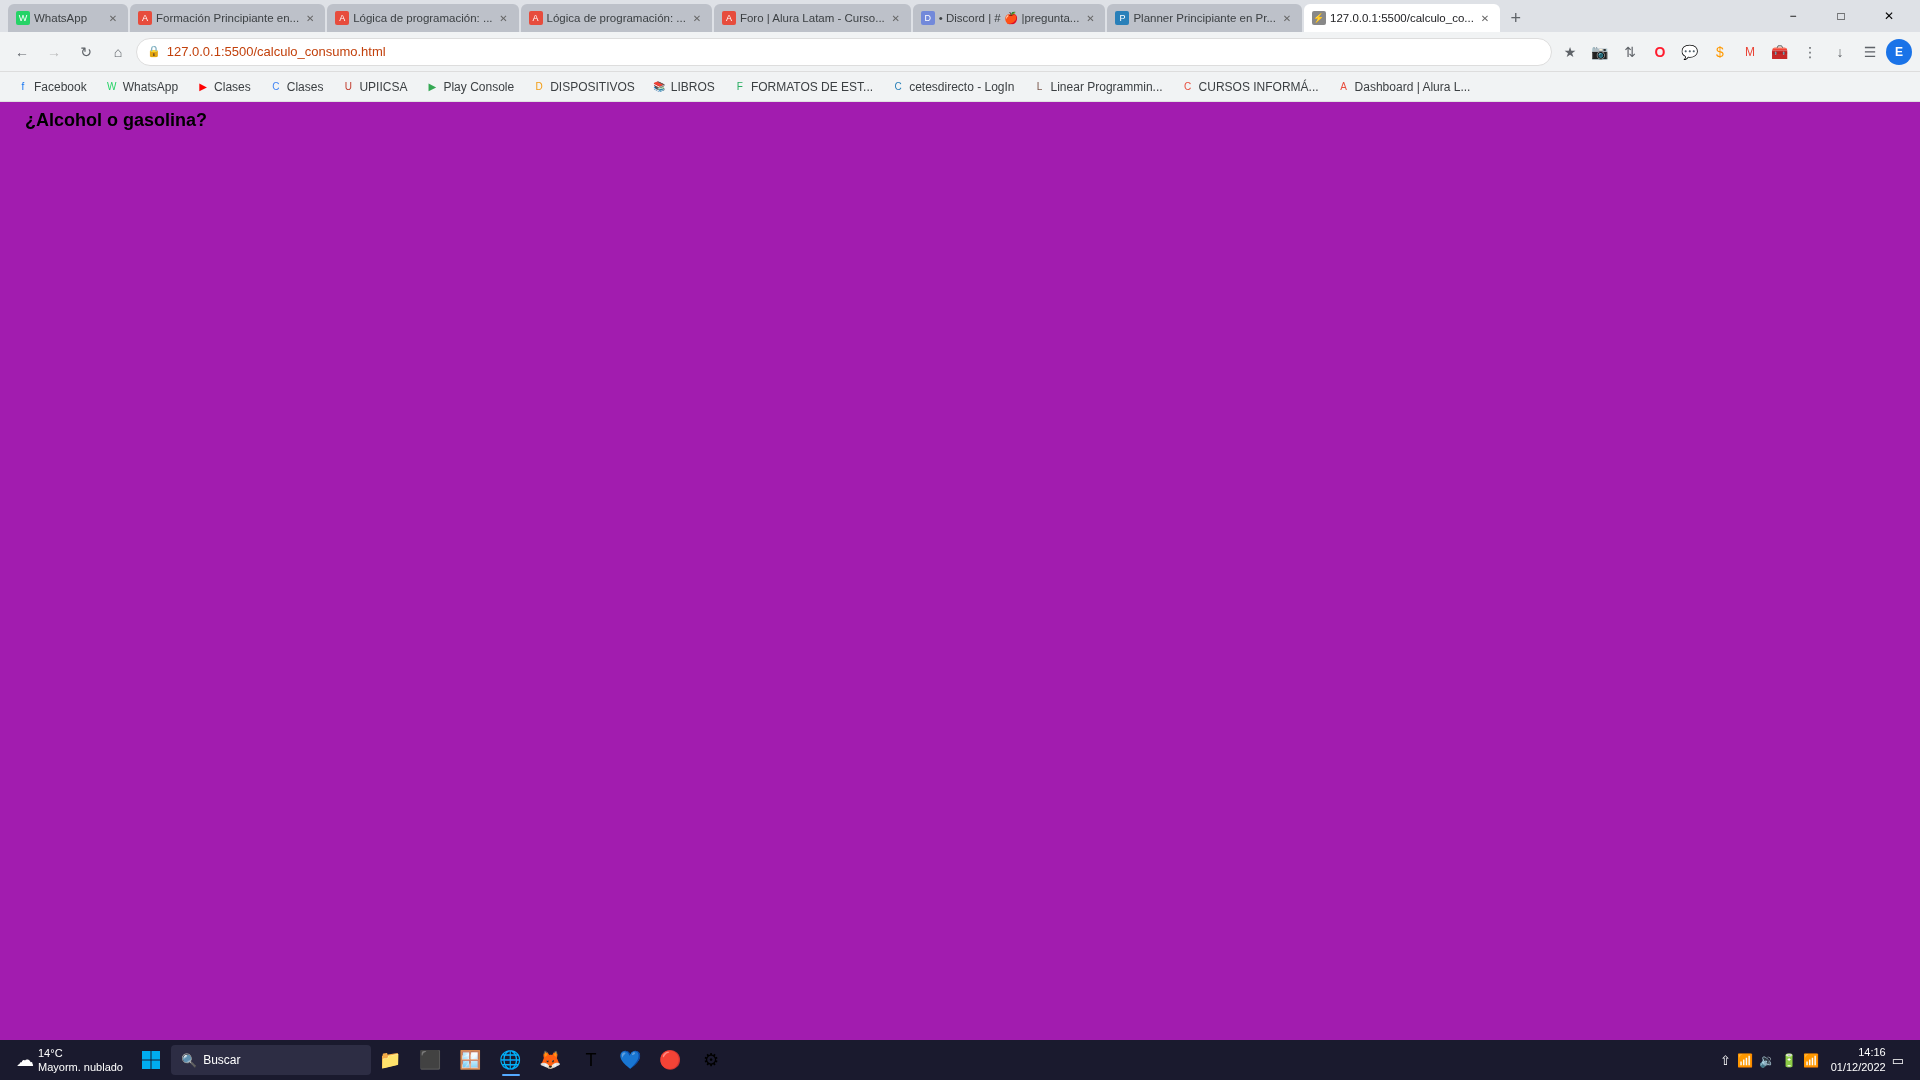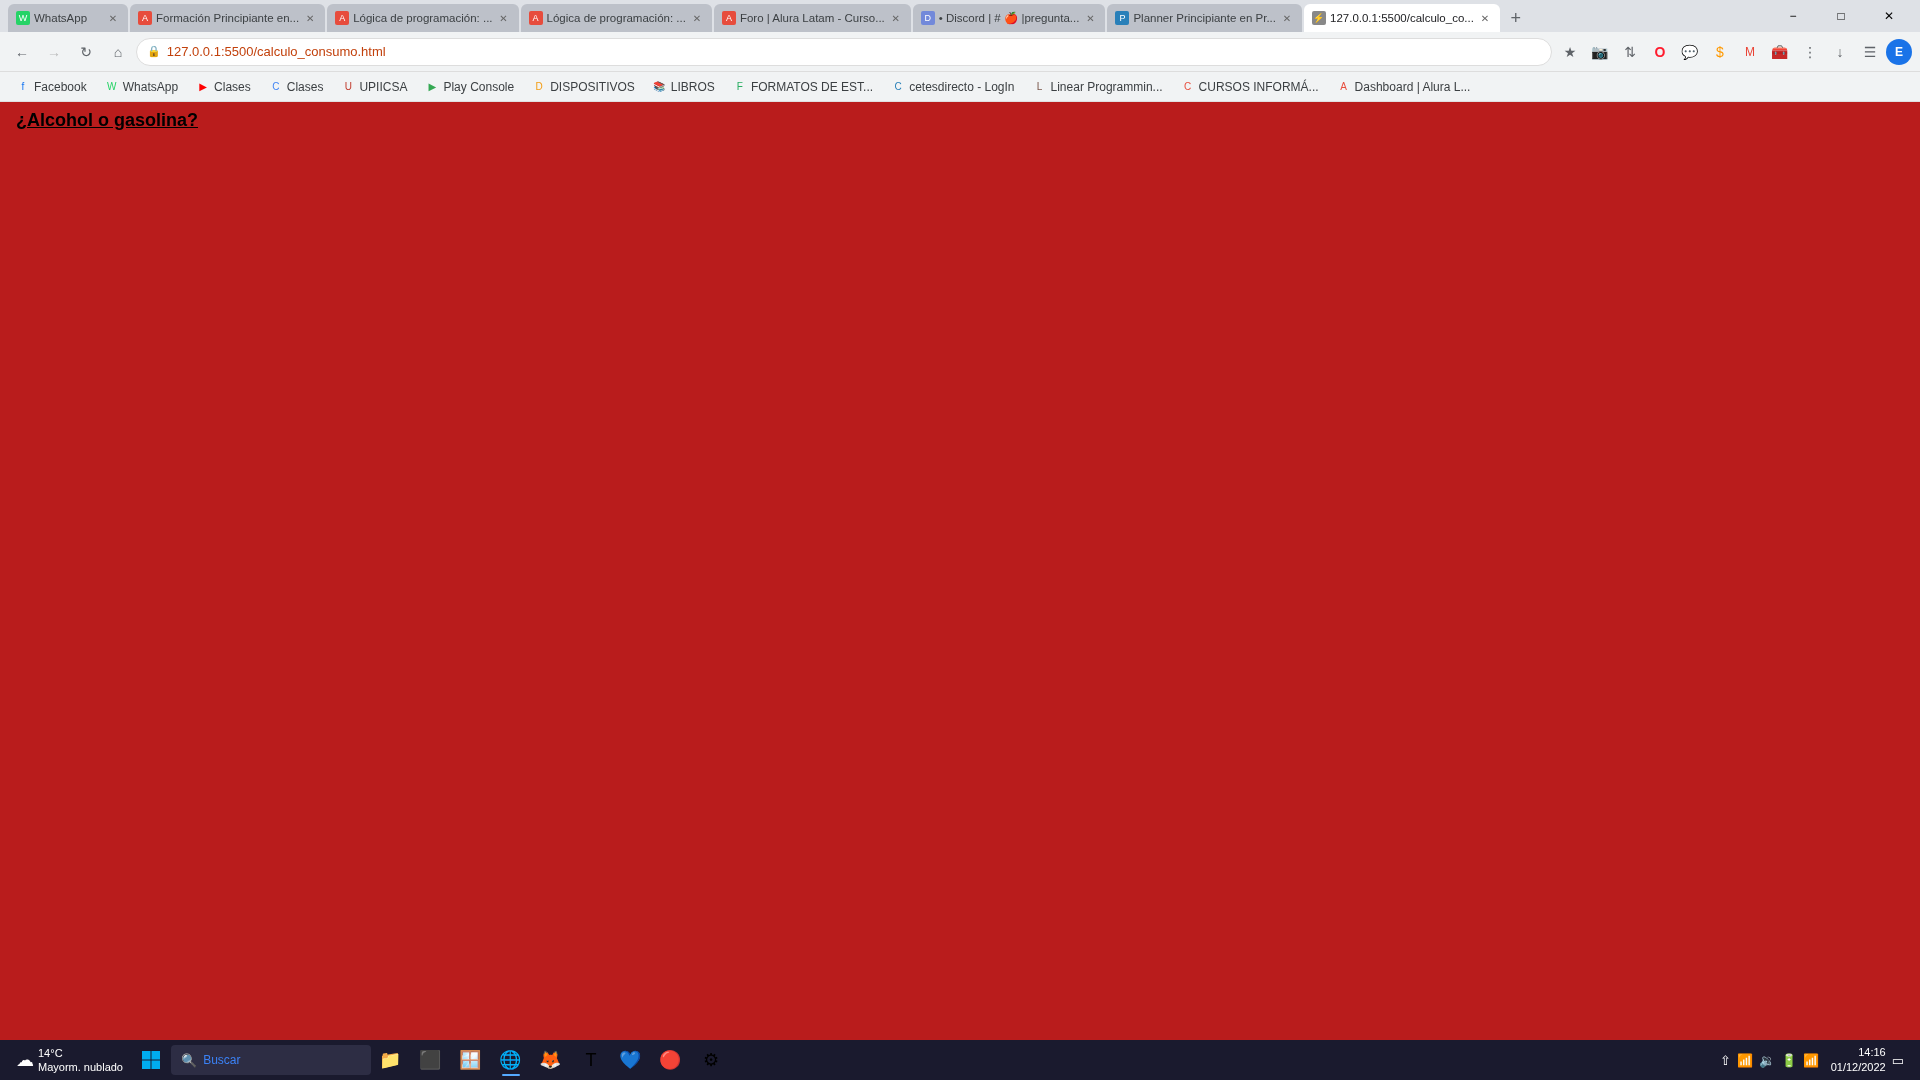--- a/index.html
+++ b/index.html
@@ -191,24 +191,23 @@
       height: 14px;
       display: inline-flex;
       align-items: center;
       justify-content: center;
       font-size: 10px;
       flex-shrink: 0;
     }
 
     
     .main-content {
-      padding: 8px 16px;
-      background: #b91c1c;
+      padding: 8px 25px;
+      background: #a21caf;
       height: calc(1080px - 32px - 40px - 30px - 40px);
-      text-decoration: underline;
     }
     .page-heading {
       font-size: 18px;
       font-weight: bold;
       color: #000;
       margin-bottom: 10px;
     }
     .page-text {
       font-size: 13.5px;
       color: #000;
@@ -254,21 +253,21 @@
       align-items: center;
       background: #2d2d44;
       border-radius: 4px;
       padding: 0 10px;
       height: 30px;
       gap: 6px;
       width: 200px;
       cursor: pointer;
     }
     .taskbar-search .search-icon { color: #aaa; font-size: 13px; }
-    .taskbar-search .search-text { color: #3b82f6; font-size: 12px; }
+    .taskbar-search .search-text { color: #ffffff; font-size: 12px; }
     .taskbar-apps {
       display: flex;
       align-items: center;
       gap: 4px;
       flex: 1;
     }
     .taskbar-app {
       width: 36px;
       height: 36px;
       display: flex;

